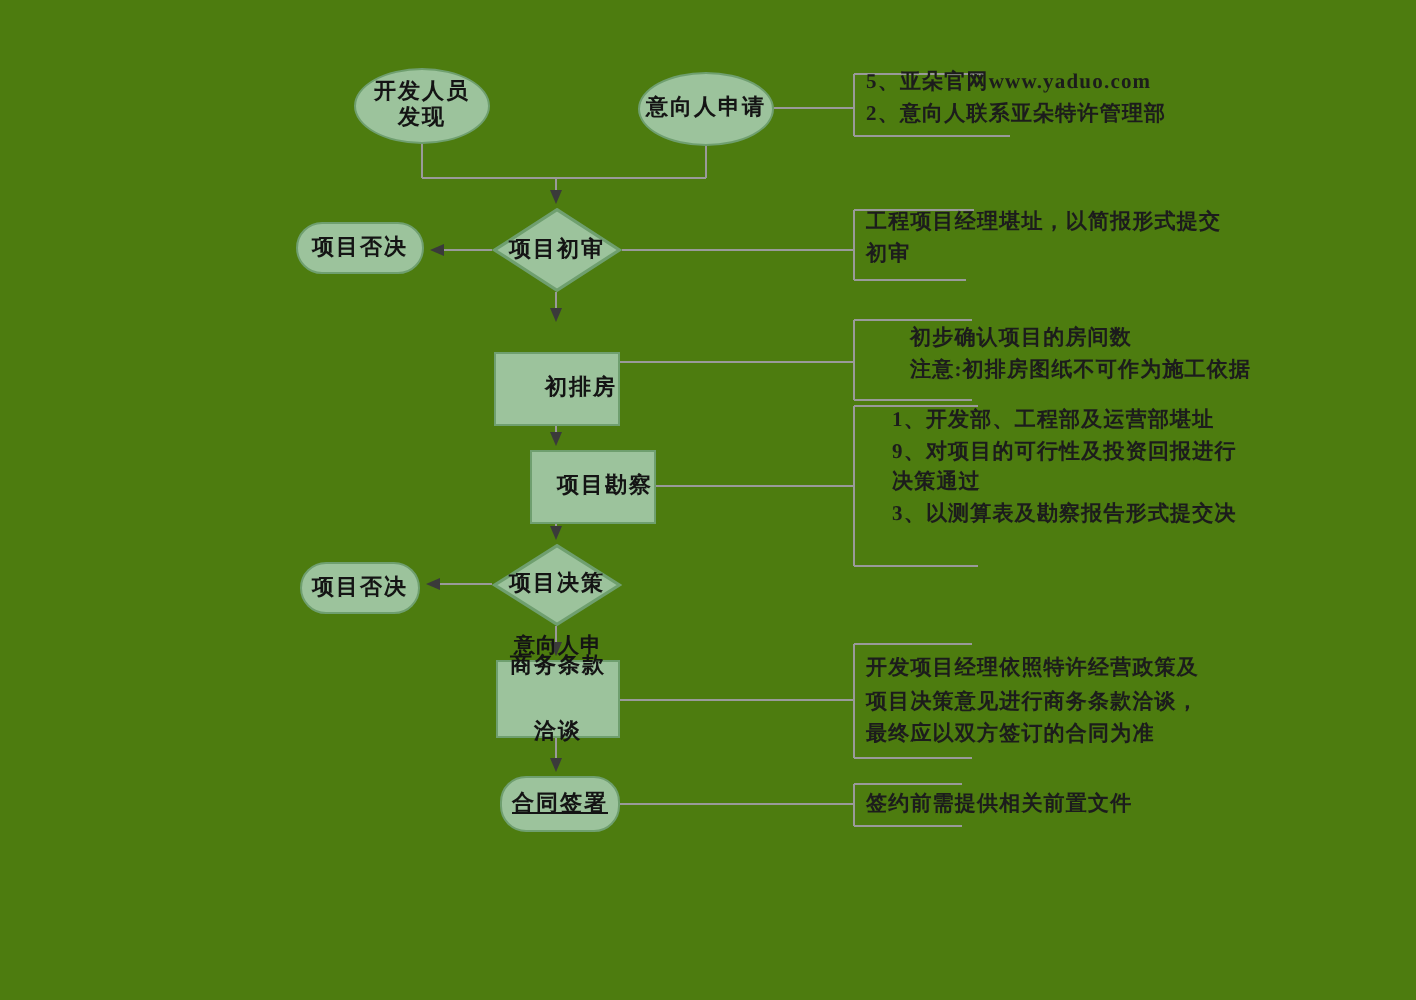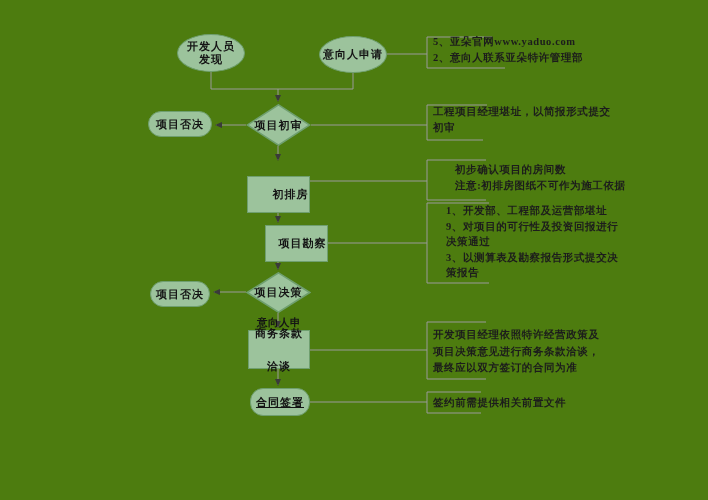--- a/index.html
+++ b/index.html
@@ -153,21 +153,20 @@
   <div class="ann" style="left:433px;top:162px;line-height:16px;margin-left:22px;">
     <div class="al">初步确认项目的房间数</div>
     <div class="al">注意:初排房图纸不可作为施工依据</div>
   </div>
 
   <div class="ann" style="left:446px;top:203px;line-height:15.5px;">
     <div class="al">1、开发部、工程部及运营部堪址</div>
     <div class="al">9、对项目的可行性及投资回报进行</div>
     <div class="al">决策通过</div>
     <div class="al">3、以测算表及勘察报告形式提交决</div>
-    <div class="al">策报告</div>
   </div>
 
   <div class="ann" style="left:433px;top:327px;line-height:16.5px;">
     <div class="al">开发项目经理依照特许经营政策及</div>
     <div class="al">项目决策意见进行商务条款洽谈，</div>
     <div class="al">最终应以双方签订的合同为准</div>
   </div>
 
   <div class="ann" style="left:433px;top:395px;line-height:16px;">
     <div class="al">签约前需提供相关前置文件</div>

